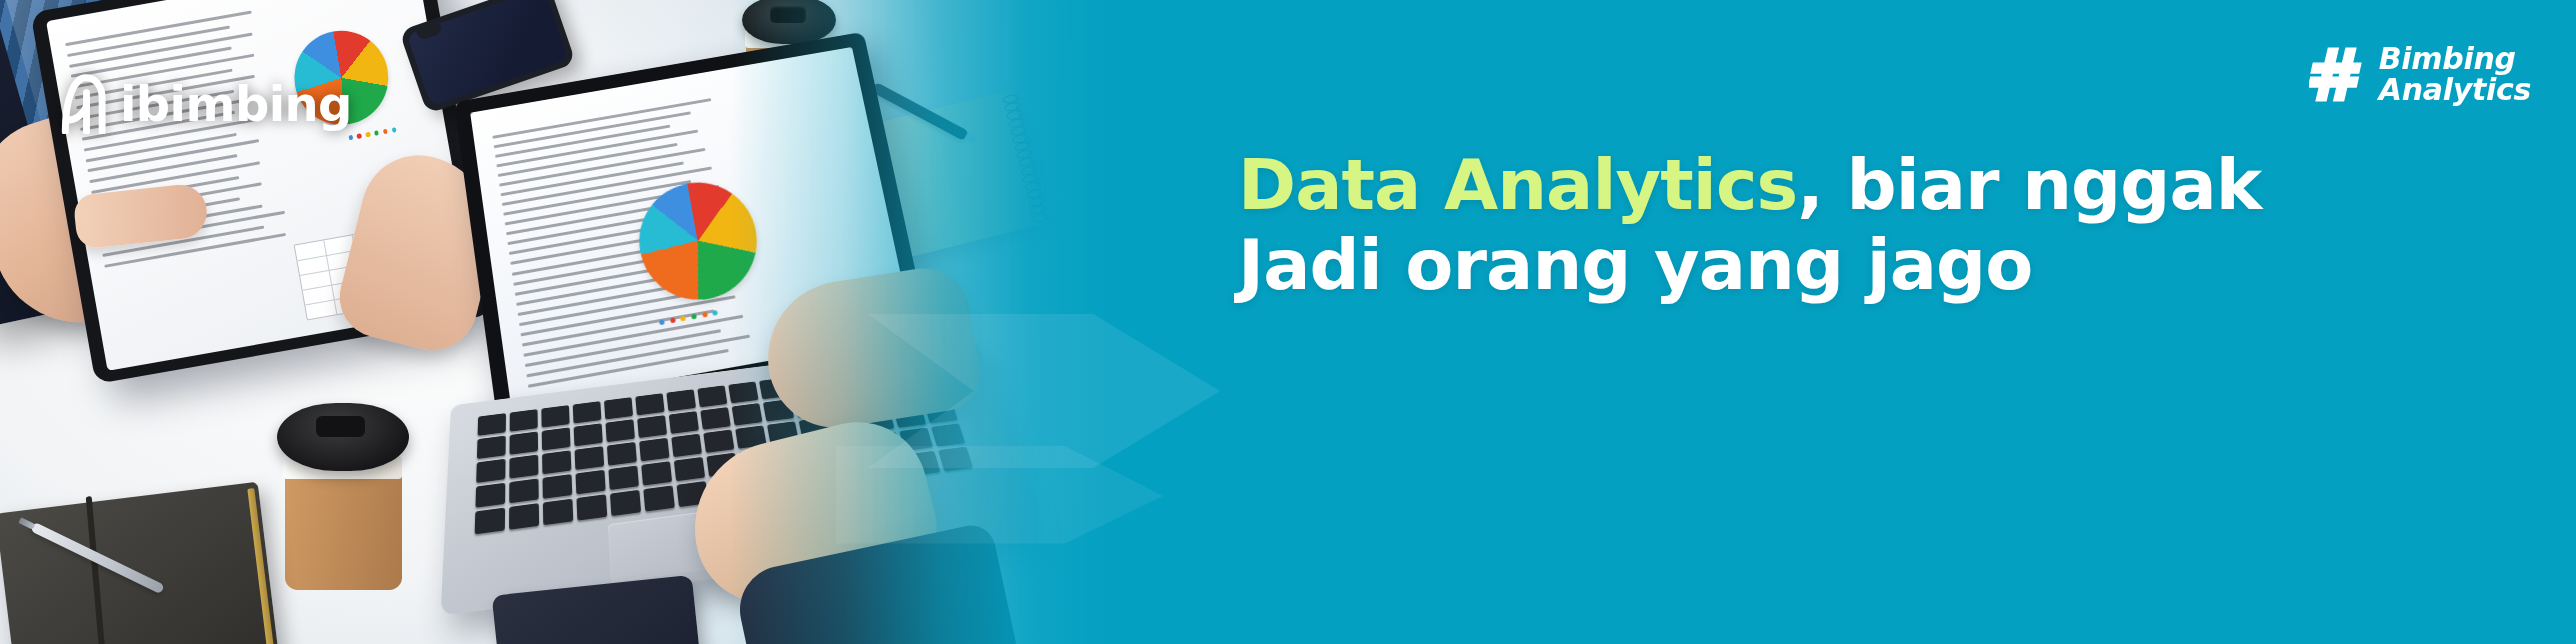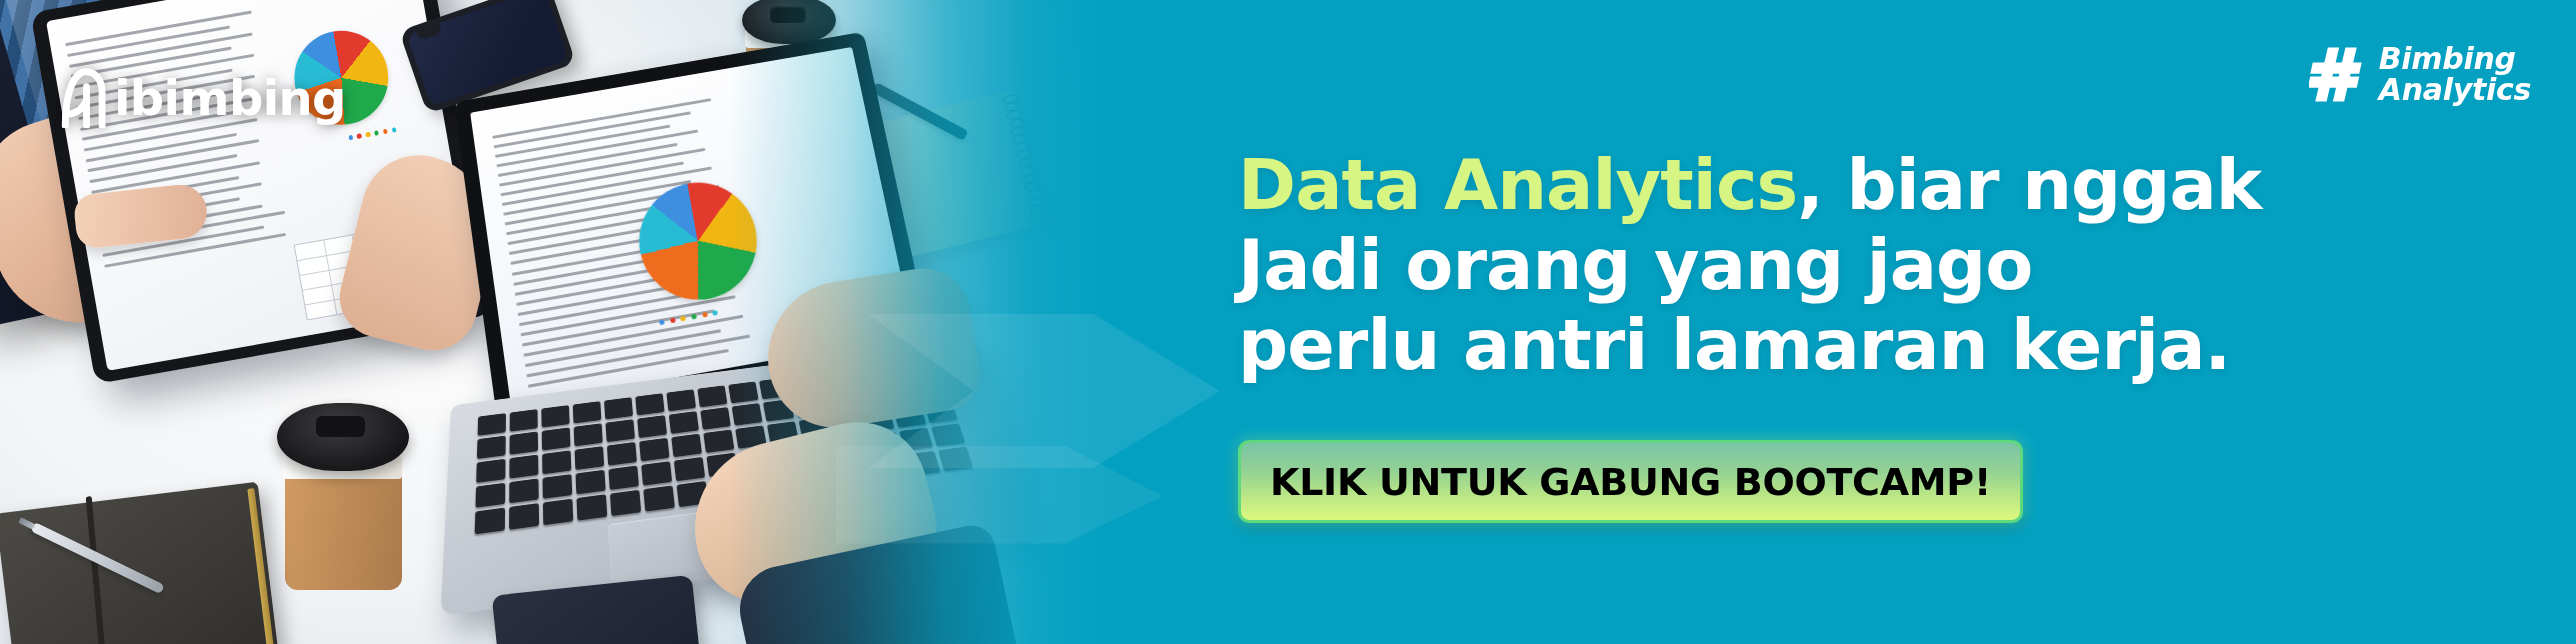--- a/index.html
+++ b/index.html
@@ -324,21 +324,21 @@
   }
   .chev2{
     position:absolute;left:836px;top:434px;width:327px;height:119px;
     background:rgba(255,255,255,.07);
     clip-path:polygon(0 10%, 70% 10%, 100% 52%, 70% 92%, 0 92%);
     pointer-events:none;
   }
 
   
   .logo{
-    position:absolute;left:60px;top:68px;display:flex;align-items:center;gap:6px;
+    position:absolute;left:60px;top:74px;display:flex;align-items:center;gap:12px;
     filter:drop-shadow(0 1.3px 6.3px rgba(0,0,0,.45));
   }
   .logo-mark{width:48px;height:60px;display:block;}
   .logo-word{
     color:#fff;font-size:48px;font-weight:700;letter-spacing:-0.6px;line-height:1;
     font-family:"DejaVu Sans", sans-serif;
   }
 
   
   .headline{
@@ -624,24 +624,22 @@
       <path d="M8 92 C8 40, 22 6, 41 6 C57 6, 67 20, 67 38 L67 92" fill="none" stroke="#ffffff" stroke-width="11" stroke-linecap="round"></path>
       <path d="M42 30 L42 92" fill="none" stroke="#ffffff" stroke-width="11" stroke-linecap="round"></path>
       <path d="M10 74 C26 74, 36 64, 42 52" fill="none" stroke="#ffffff" stroke-width="11" stroke-linecap="round"></path>
     </svg>
     <span class="logo-word">ibimbing</span>
   </div>
 
   <div class="headline">
     <div><span class="hl-accent">Data Analytics</span><span>, biar nggak</span></div>
     <div>Jadi orang yang jago</div>
-    <div>perlu antri lamaran kerja.</div>
   </div>
 
-  <div class="cta">KLIK UNTUK GABUNG BOOTCAMP!</div>
 
   <div class="hashlogo">
     <svg class="hash-icon" viewBox="0 0 86 94">
       <g fill="#ffffff">
         <polygon points="30,4 48,4 28,90 10,90"></polygon>
         <polygon points="58,4 76,4 56,90 38,90"></polygon>
         <polygon points="6,28 84,28 80,46 2,46"></polygon>
         <polygon points="2,50 80,50 76,68 -2,68"></polygon>
       </g>
     </svg>

